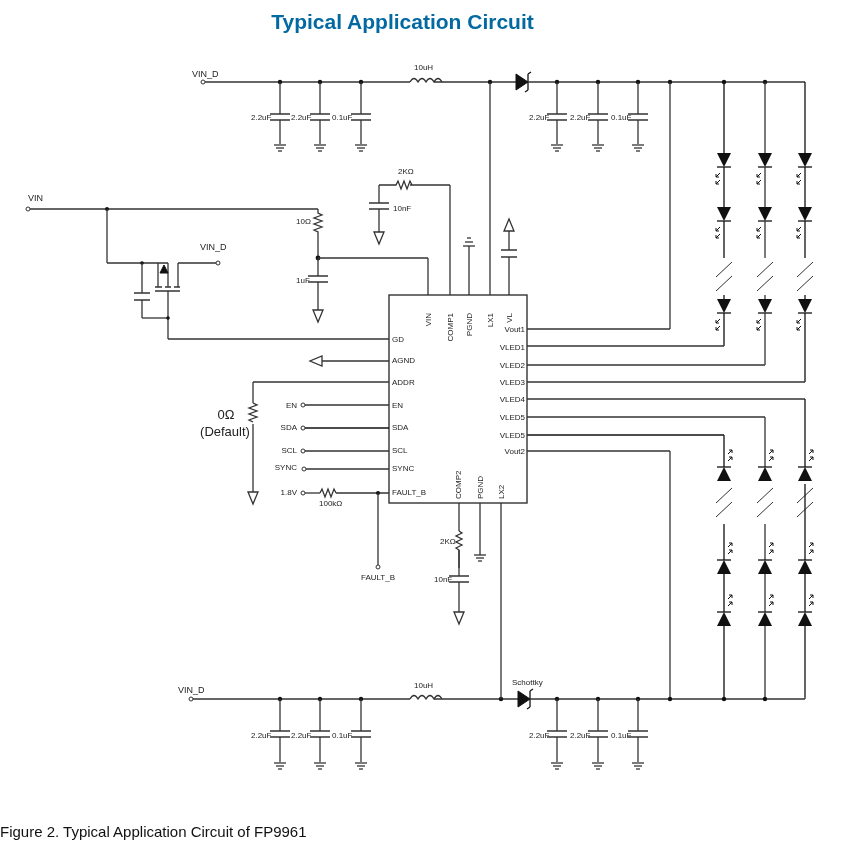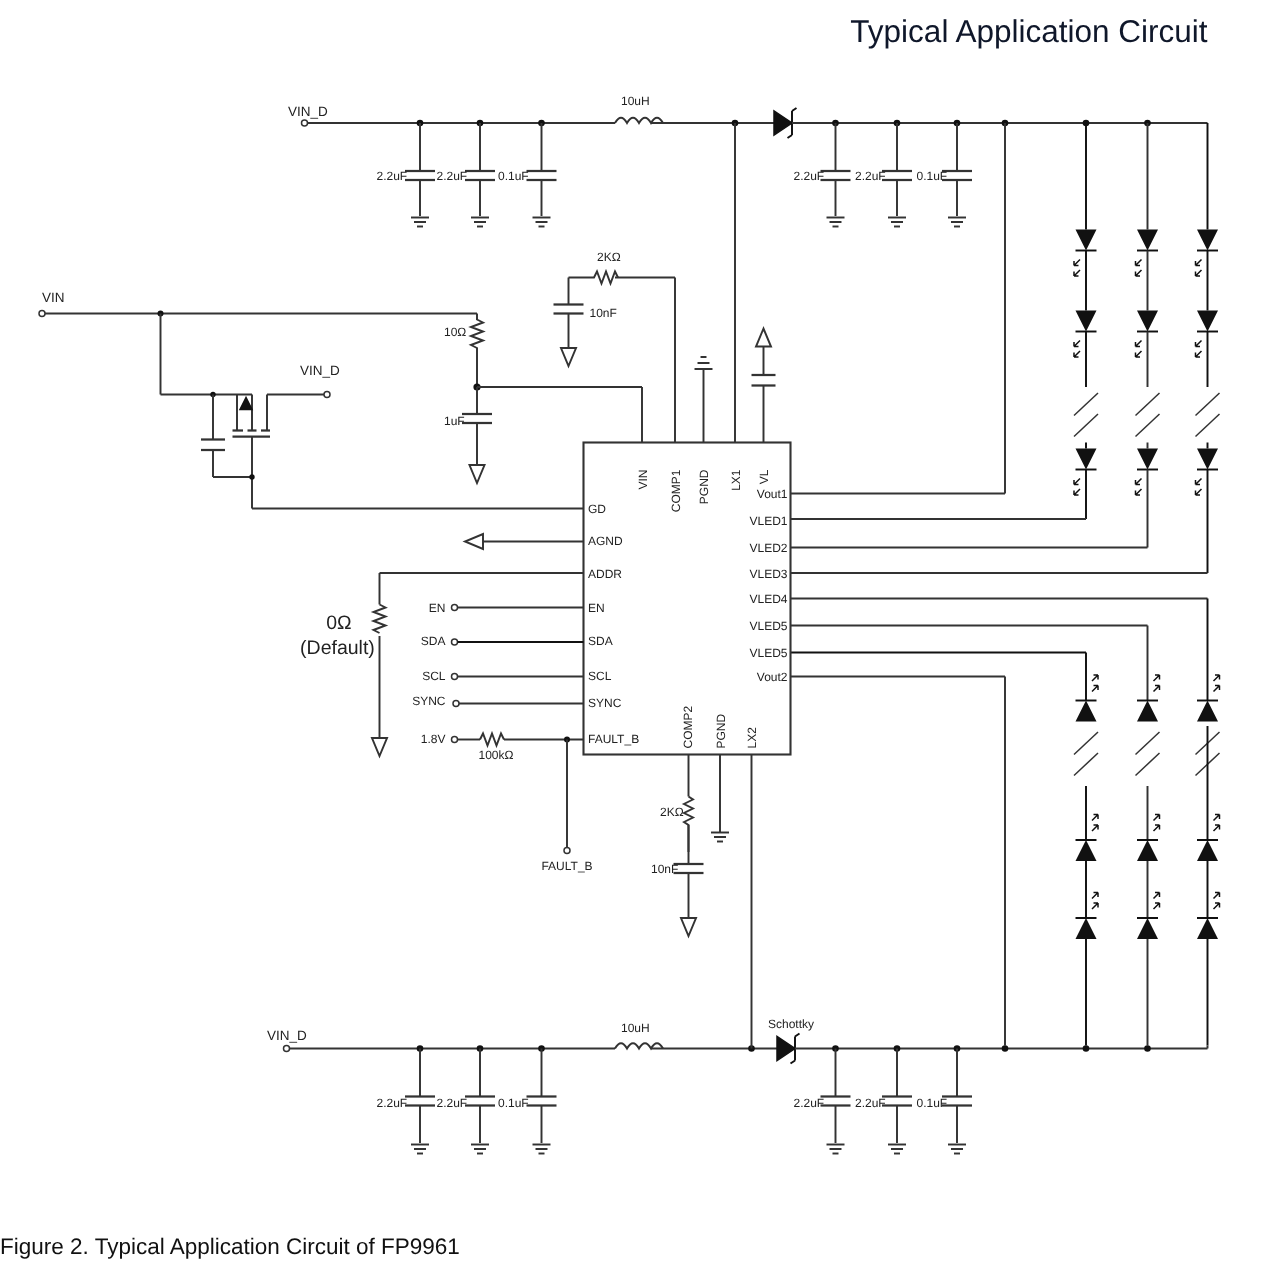--- a/index.html
+++ b/index.html
@@ -1,17 +1,17 @@
 <!DOCTYPE html>
 <html><head>
 <meta charset="utf-8">
 <style>
   html, body { margin: 0; padding: 0; background: #ffffff; }
   body { width: 855px; height: 852px; position: relative; overflow: hidden; font-family: "Liberation Sans", sans-serif; }
-  #title { position: absolute; left: 0; top: 10px; width: 805px; text-align: right; font-weight: normal; font-size: 21px; color: #0f172a; }
+  #title { position: absolute; left: 0; top: 10px; width: 805px; text-align: center; font-weight: bold; font-size: 21px; color: #0369a1; }
   #caption { position: absolute; left: 0; top: 823px; width: 805px; text-align: left; font-size: 15px; color: #111; }
   svg { position: absolute; left: 0; top: 0; }
   .w { stroke: #333; stroke-width: 1.3; fill: none; }
   .wd { stroke: #111; stroke-width: 1.3; fill: none; }
   .t { font-family: "Liberation Sans", sans-serif; font-size: 8px; fill: #222; }
   .tm { font-family: "Liberation Sans", sans-serif; font-size: 9px; fill: #222; }
   .tl { font-family: "Liberation Sans", sans-serif; font-size: 13px; fill: #222; }
   .dot { fill: #111; }
   .fill { fill: #111; stroke: #111; }
 </style>

